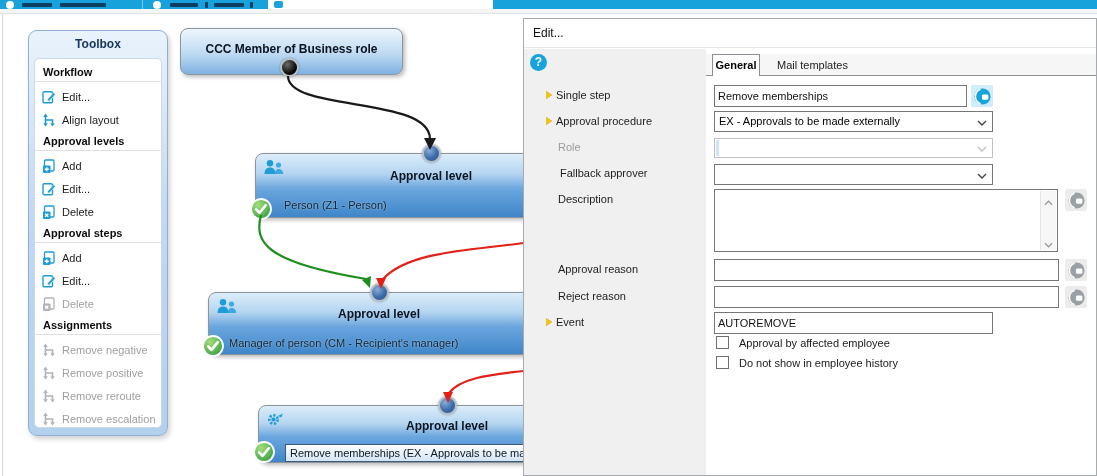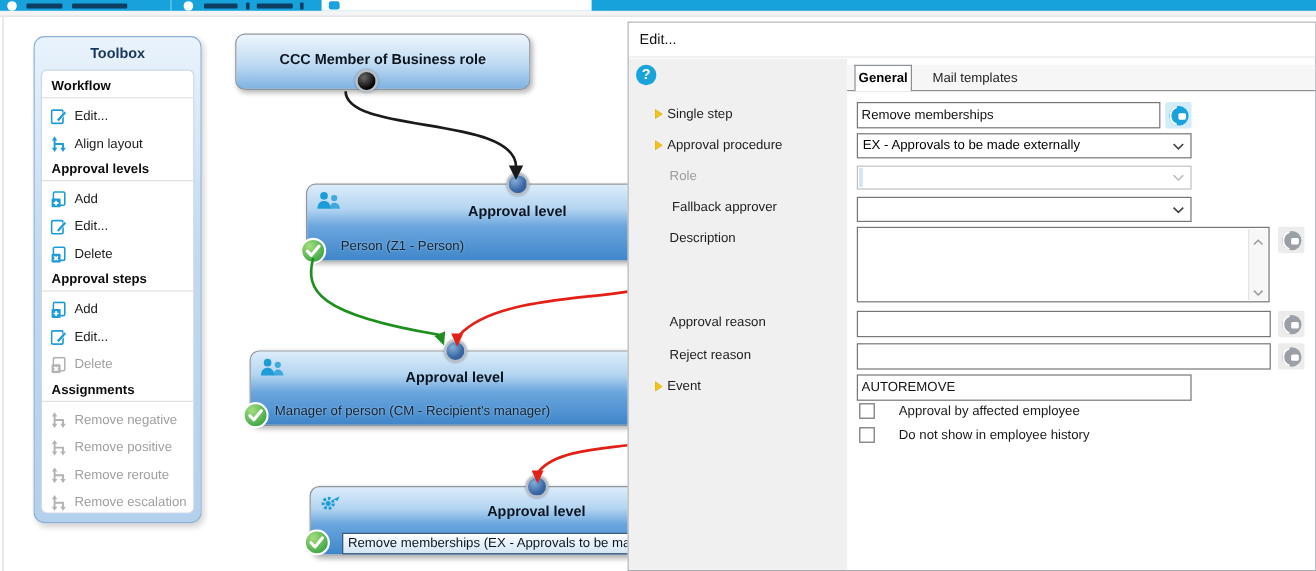--- a/index.html
+++ b/index.html
@@ -64,21 +64,21 @@
   .combo .chev { position:absolute; right:5px; top:50%; transform:translateY(-50%); }
   .combo.dis { border-color:#c0c0c0; }
   .combo.dis .sliver { position:absolute; left:1px; top:1px; bottom:1px; width:3px; background:#cfe4f6; }
   .tarea { position:absolute; border:1px solid #767676; background:#fff; }
   .tscroll { position:absolute; right:1px; top:1px; bottom:1px; width:16px; background:#f7f7f7; border-left:1px solid #e4e4e4; }
   .tscroll .up, .tscroll .dn { position:absolute; left:0; width:100%; height:15px; text-align:center; color:#9a9a9a; }
   .tscroll .up { top:1px; } .tscroll .dn { bottom:1px; }
   .roundbtn { position:absolute; width:22px; height:22px; border-radius:2px; display:flex; align-items:center; justify-content:center; }
   .roundbtn.cyan { background:#d3ecfa; color:#18a3dc; }
   .roundbtn.gray { background:#ececec; color:#9aa0a5; }
-  .cbrow { position:absolute; display:flex; align-items:center; gap:20px; font-size:11px; color:#1a1a1a; }
+  .cbrow { position:absolute; display:flex; align-items:center; gap:10px; font-size:11px; color:#1a1a1a; }
   .cbbox { width:13px; height:13px; background:#fff; border:1px solid #707070; }
 </style>
 </head>
 <body>
 
 <div class="screen">
 
   <div class="topbar">
     <span class="circ" style="left:6px"></span>
     <span class="frag" style="left:22px;top:3px;width:30px;height:4px"></span>
@@ -213,21 +213,21 @@
     <path d="M288,76 C288,112 430,96 430,139" stroke="#1a1a1a" stroke-width="2.2" fill="none"></path>
     <polygon points="424,138 436,138 430,150" fill="#1a1a1a"></polygon>
     <path d="M261,215 C254,242 264,262 366,279" stroke="#1e8f1e" stroke-width="2.2" fill="none"></path>
     <polygon points="362,280 371,276 370,288" fill="#1e8f1e"></polygon>
     <path d="M523,243 C478,250 410,250 383,279" stroke="#e32017" stroke-width="2.2" fill="none"></path>
     <polygon points="376,278 386,278 381,289" fill="#e32017"></polygon>
     <path d="M523,371 C500,374 462,376 449,393" stroke="#e32017" stroke-width="2.2" fill="none"></path>
     <polygon points="443,392 453,392 448,403" fill="#e32017"></polygon>
   </svg>
 
-  <div class="node start" style="left:196px;top:28px;width:246px;height:47px">
+  <div class="node start" style="left:180px;top:28px;width:223px;height:47px">
     <div class="node-title" style="left:50%;top:13px">CCC Member of Business role</div>
     <div class="port black" style="left:99px;top:29px"></div>
   </div>
 
   <div class="node level" style="left:255px;top:153px;width:350px;height:65px">
     <span class="node-icon" style="left:8px;top:5px">
       <svg width="20" height="16" viewBox="0 0 20 16">
           <circle cx="6" cy="4.2" r="3.2" fill="currentColor"></circle>
           <path d="M0.5 15 C0.5 10.5 3 8.5 6 8.5 C9 8.5 11.5 10.5 11.5 15 Z" fill="currentColor"></path>
           <circle cx="14.5" cy="6" r="2.6" fill="currentColor" opacity=".8"></circle>

